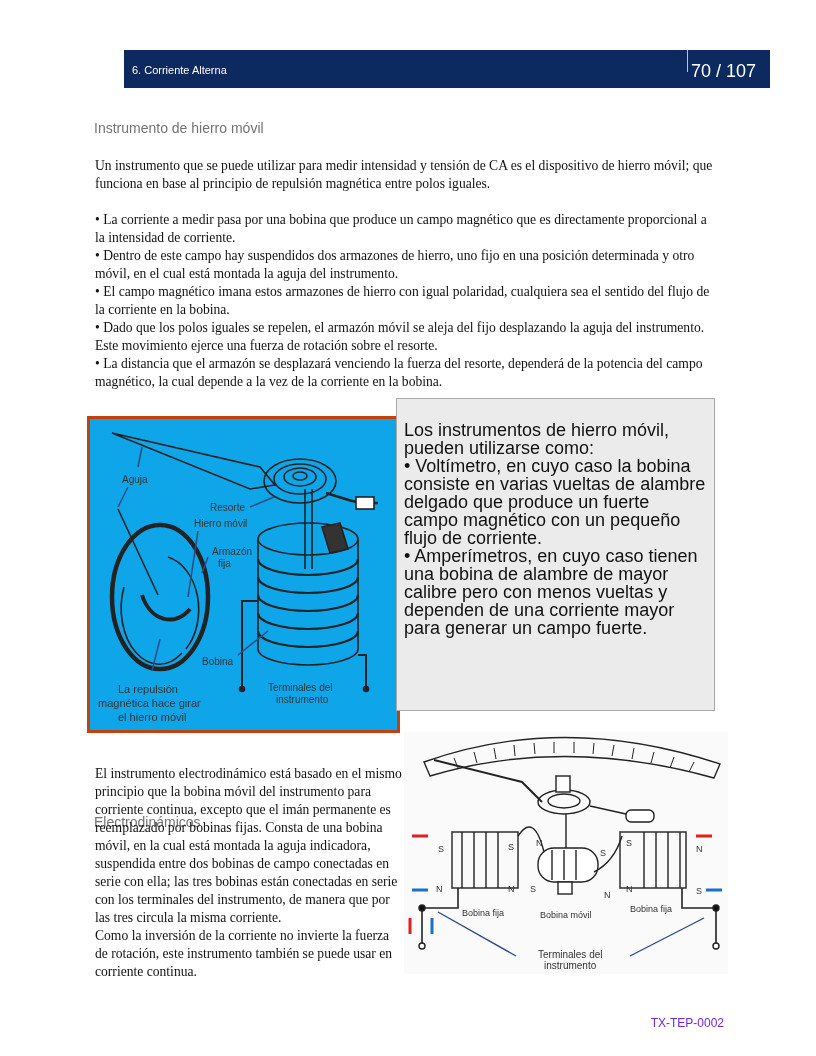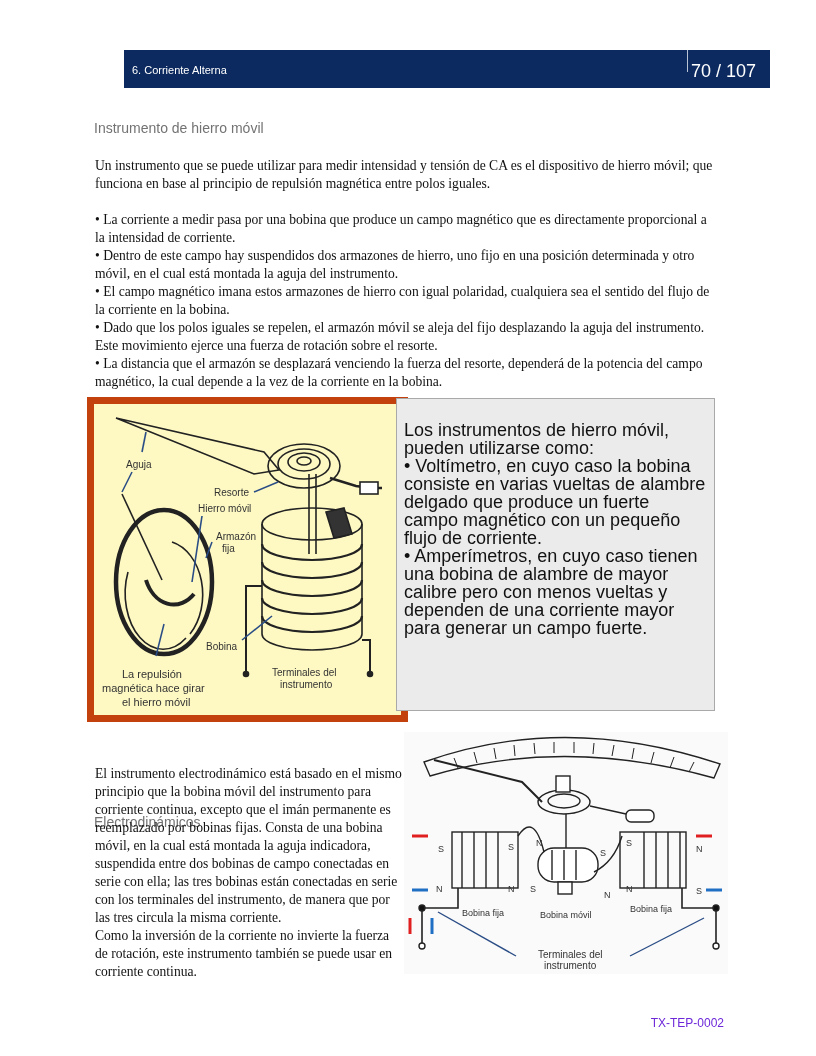--- a/index.html
+++ b/index.html
@@ -16,22 +16,22 @@
   .h2 {
     position: absolute; font-family: "Liberation Sans", sans-serif; font-size: 14px;
     color: #737373;
   }
   .body-text {
     position: absolute; font-family: "Liberation Serif", serif; font-size: 13.6px;
     line-height: 18px; color: #111111; margin: 1px;
   }
   .body-text p { margin: 0; }
   .fig1 {
-    position: absolute; left: 87px; top: 397px; width: 307px; height: 311px;
-    border: 7px solid #c2410c; background: #fef9c3;
+    position: absolute; left: 87px; top: 416px; width: 307px; height: 311px;
+    border: 3px solid #c2410c; background: #0ea5e9;
   }
   .callout {
     position: absolute; left: 396px; top: 398px; width: 319px; height: 313px;
     background: #ebebeb; border: 1px solid #a9a9a9;
     font-family: "Liberation Sans", sans-serif; font-size: 18px; line-height: 18px; color: #111;
     box-sizing: border-box; padding: 22px 8px 0 7px;
   }
   .callout p { margin: 0; }
   .fig2 { position: absolute; left: 404px; top: 732px; width: 324px; height: 242px; background: #fafafa; }
   .footer-code { position: absolute; right: 92px; top: 1016px; font-family: "Liberation Sans", sans-serif; font-size: 12px; color: #6d28d9; }

